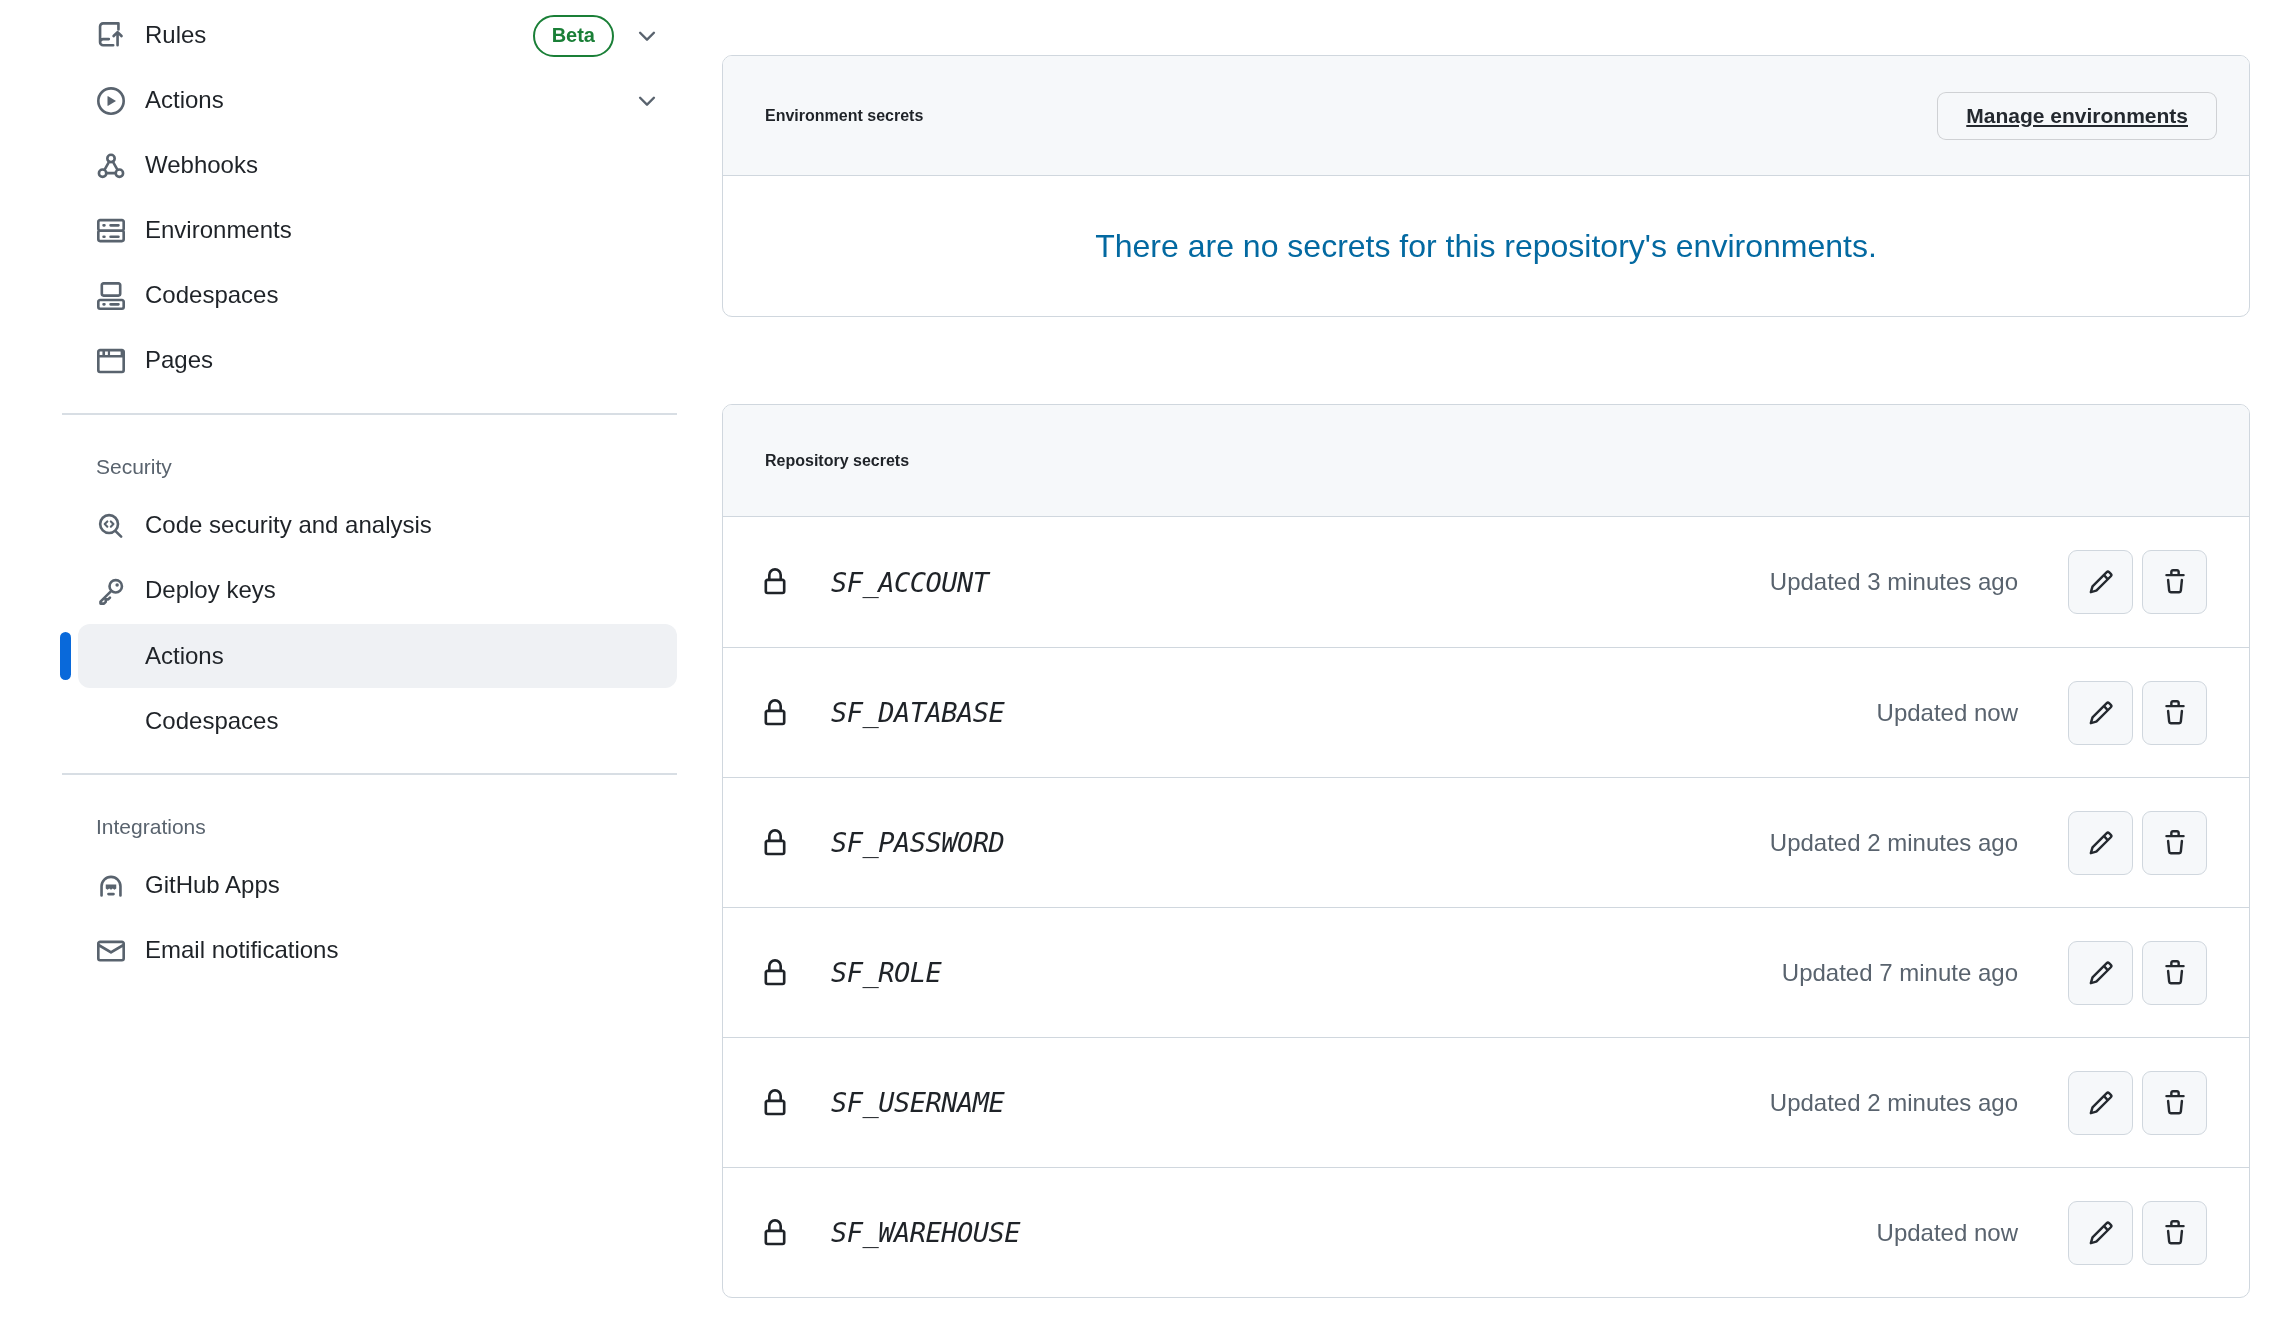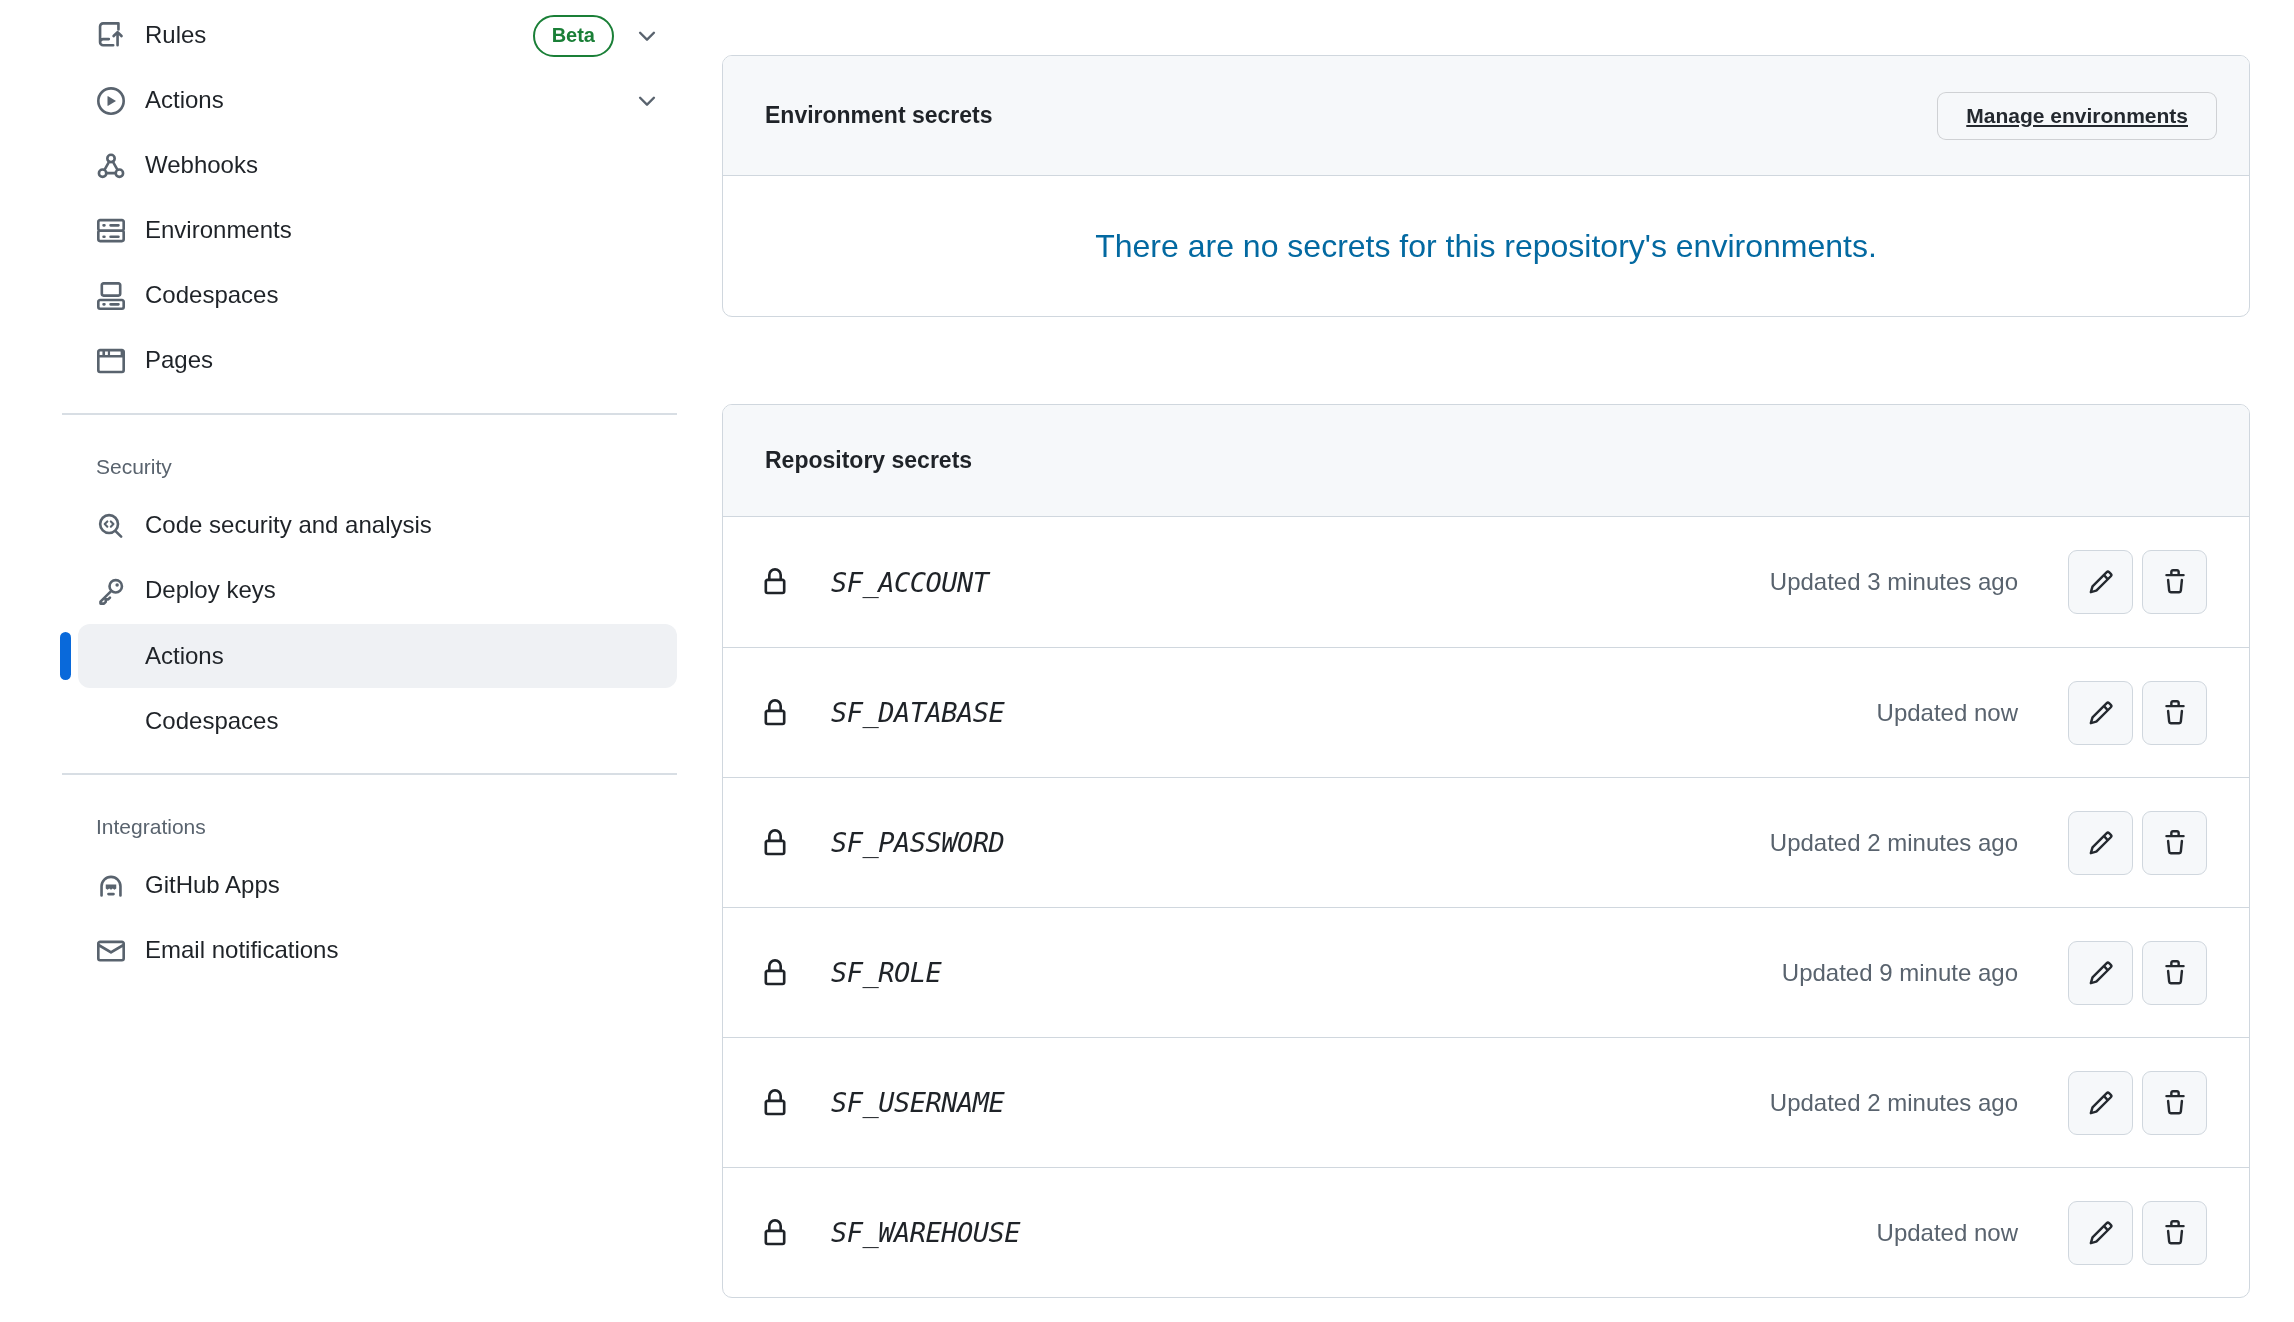--- a/index.html
+++ b/index.html
@@ -27,21 +27,21 @@
   .sub-item { position:relative; height:64px; margin:1px 23px 0 18px; border-radius:12px;
     display:flex; align-items:center; padding-left:67px; font-size:24px; color:#1f2328; cursor:pointer; }
   .sub-item.selected { background:#eff1f4; }
   .sub-item.selected::before { content:""; position:absolute; left:-18px; top:8px; width:11px; height:48px;
     border-radius:6px; background:#0969da; }
 
   
   .main { position:absolute; left:722px; top:0; width:1528px; }
   .panel { border:1.5px solid #d0d7de; border-radius:10px; background:#ffffff; overflow:hidden; }
   .panel-header { background:#f6f8fa; border-bottom:1.5px solid #d0d7de; display:flex; align-items:center; padding:0 32px 0 42px; }
-  .panel-title { font-size:23px; font-weight:bold; color:#1f2328; }
+  .panel-title { font-size:16px; font-weight:bold; color:#1f2328; }
   .env-panel { margin-top:55px; }
   .env-panel .panel-header { height:120px; }
   .env-empty { height:140px; display:flex; align-items:center; justify-content:center;
     font-size:32px; color:#0369a1; }
   .btn { margin-left:auto; height:48px; padding:0 28px; border-radius:9px; background:#f6f8fa;
     border:1.5px solid rgba(31,35,40,0.18); font-size:21px; font-weight:bold; color:#24292f;
     font-family:inherit; cursor:pointer; display:flex; align-items:center;text-decoration:underline; }
 
   .repo-panel { margin-top:87px; }
   .repo-panel .panel-header { height:112px; }
@@ -272,21 +272,21 @@
           </div>
         </div>
         <div class="secret-row">
           <span class="lock-wrap">
             <svg viewBox="0 0 16 16" fill="currentColor" xmlns="http://www.w3.org/2000/svg">
               <path d="M4 4a4 4 0 0 1 8 0v2h.25c.966 0 1.75.784 1.75 1.75v5.5A1.75 1.75 0 0 1 12.25 15h-8.5A1.75 1.75 0 0 1 2 13.25v-5.5C2 6.784 2.784 6 3.75 6H4Zm8.25 3.5h-8.5a.25.25 0 0 0-.25.25v5.5c0 .138.112.25.25.25h8.5a.25.25 0 0 0 .25-.25v-5.5a.25.25 0 0 0-.25-.25ZM10.5 6V4a2.5 2.5 0 1 0-5 0v2Z"></path>
             </svg>
           </span>
           <span class="secret-name">SF_ROLE</span>
           <div class="row-right">
-            <span class="updated">Updated 9 minute ago</span>
+            <span class="updated">Updated 7 minute ago</span>
             <button class="icon-btn">
               <svg viewBox="0 0 16 16" fill="currentColor" xmlns="http://www.w3.org/2000/svg">
                 <path d="M11.013 1.427a1.75 1.75 0 0 1 2.474 0l1.086 1.086a1.75 1.75 0 0 1 0 2.474l-8.61 8.61c-.21.21-.47.364-.756.445l-3.251.93a.75.75 0 0 1-.927-.928l.929-3.25c.081-.286.235-.547.445-.758l8.61-8.61Zm.176 4.823L9.75 4.81l-6.286 6.287a.253.253 0 0 0-.064.108l-.558 1.953 1.953-.558a.253.253 0 0 0 .108-.064Zm1.238-3.763a.25.25 0 0 0-.354 0L10.811 3.75l1.439 1.44 1.263-1.263a.25.25 0 0 0 0-.354Z"></path>
               </svg>
             </button>
             <button class="icon-btn">
               <svg viewBox="0 0 16 16" fill="currentColor" xmlns="http://www.w3.org/2000/svg">
                 <path d="M11 1.75V3h2.25a.75.75 0 0 1 0 1.5H2.75a.75.75 0 0 1 0-1.5H5V1.75C5 .784 5.784 0 6.75 0h2.5C10.216 0 11 .784 11 1.75ZM4.496 6.675l.66 6.6a.25.25 0 0 0 .249.225h5.19a.25.25 0 0 0 .249-.225l.66-6.6a.75.75 0 0 1 1.492.149l-.66 6.6A1.748 1.748 0 0 1 10.595 15h-5.19a1.75 1.75 0 0 1-1.741-1.575l-.66-6.6a.75.75 0 1 1 1.492-.15ZM6.5 1.75V3h3V1.75a.25.25 0 0 0-.25-.25h-2.5a.25.25 0 0 0-.25.25Z"></path>
               </svg>
             </button>

